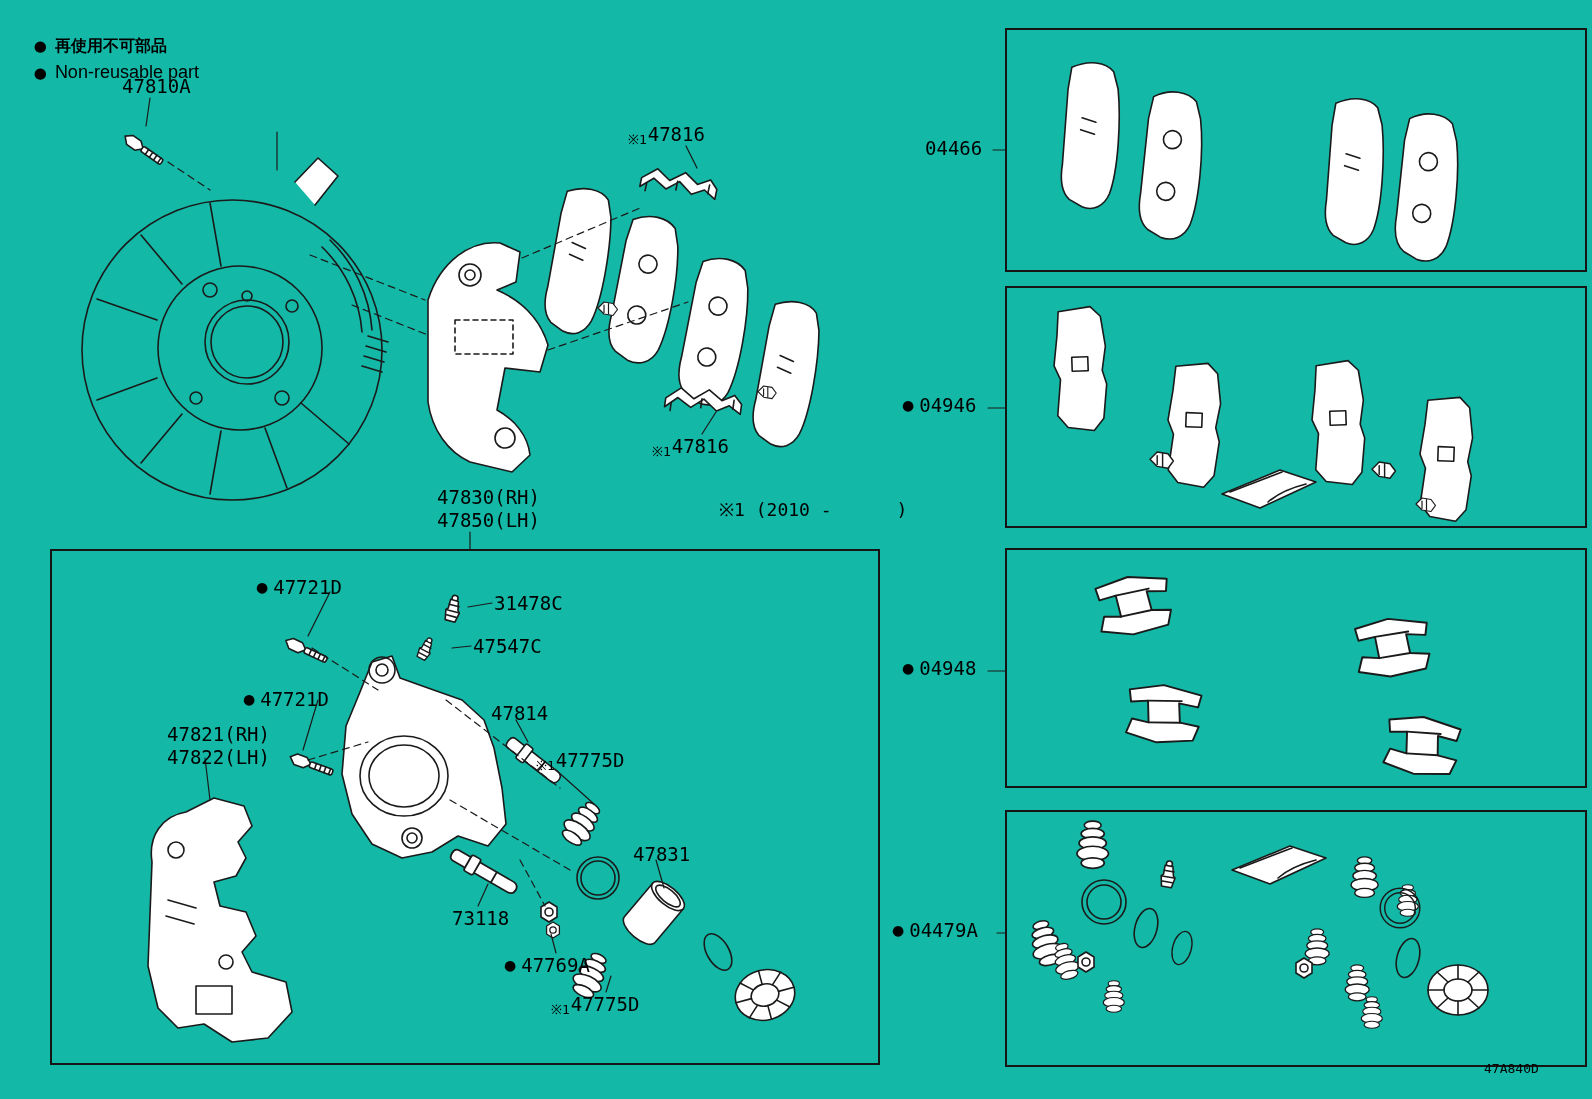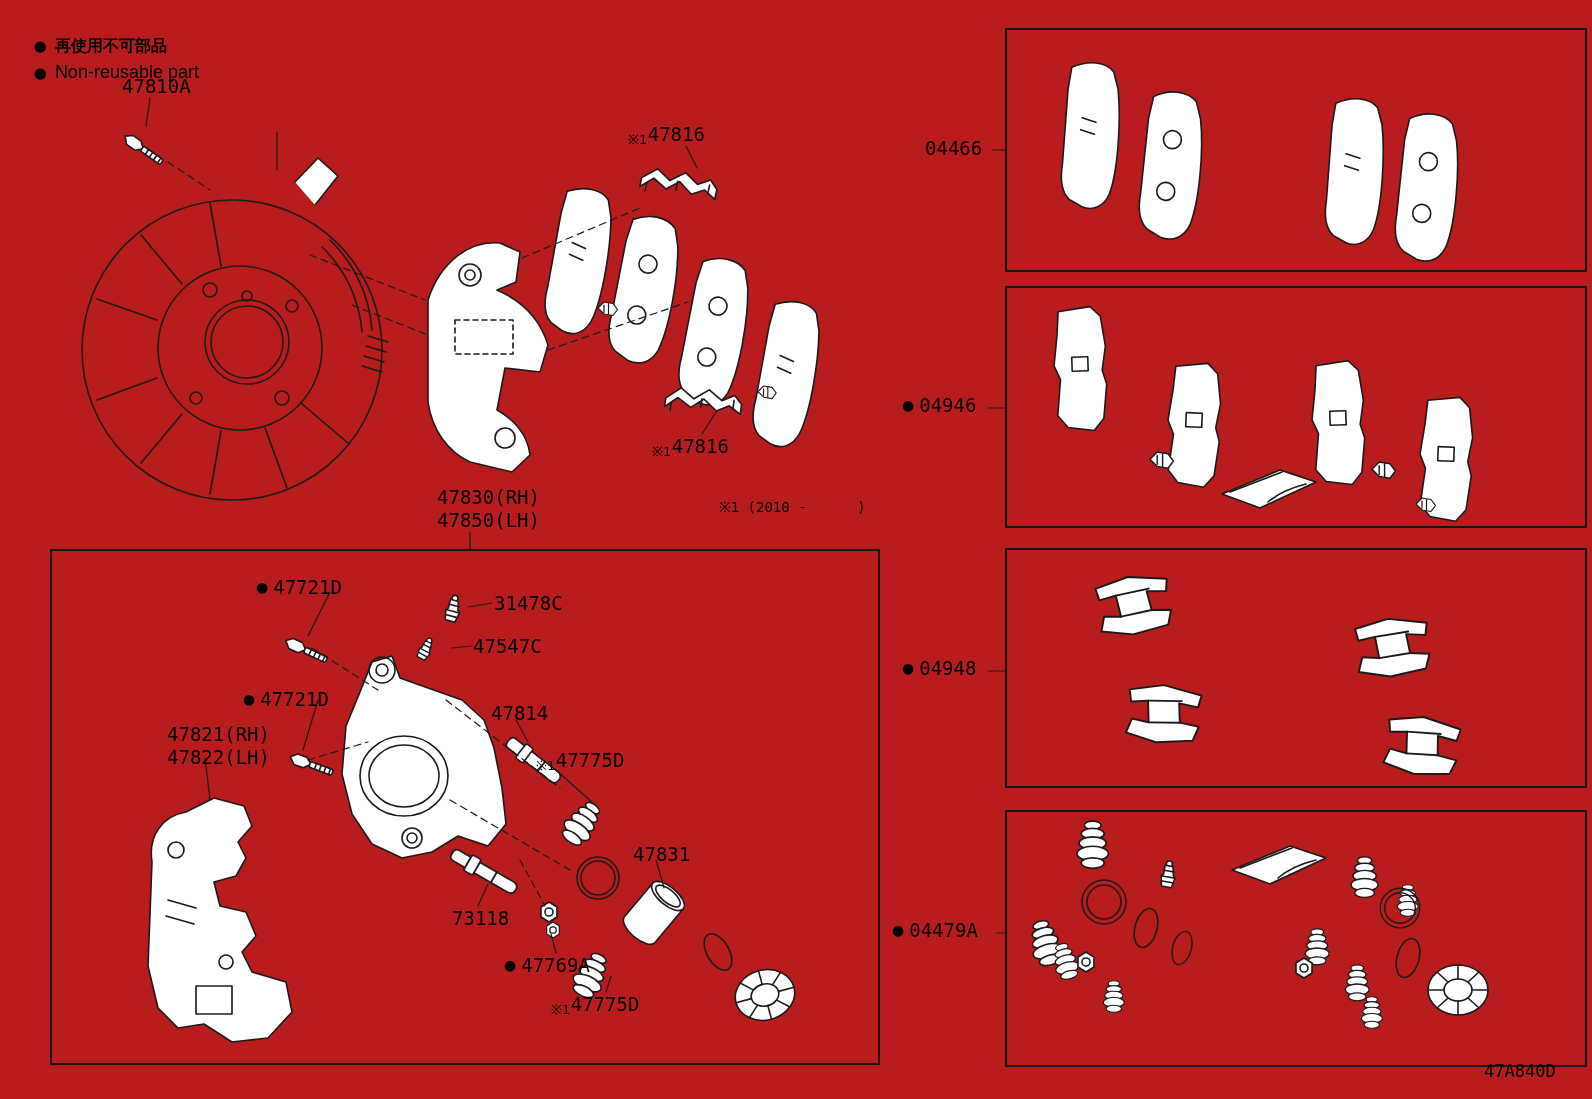--- a/index.html
+++ b/index.html
@@ -1,31 +1,31 @@
 <!DOCTYPE html>
 <html><head>
 <meta charset="utf-8">
 <style>
   html,body{margin:0;padding:0;background:#fff;}
-  #page{position:relative;width:1592px;height:1099px;background:#b91c1c;color:#000;
+  #page{position:relative;width:1592px;height:1099px;background:#14b8a6;color:#000;
         font-family:"Liberation Sans",sans-serif;overflow:hidden;}
   #art{position:absolute;left:0;top:0;z-index:0;}
   .box{position:absolute;border:2px solid #151515;z-index:1;background:transparent;}
   .lbl{position:absolute;z-index:2;font-family:"DejaVu Sans Mono","Liberation Mono",monospace;
        font-weight:400;font-size:19px;line-height:1.1;white-space:pre;color:#000;}
-  .f18{font-size:14px;}
+  .f18{font-size:18px;}
   .dot{font-size:14px;margin-right:5px;vertical-align:2px;font-family:"DejaVu Sans",sans-serif;}
   .ref{font-size:13px;margin-right:1px;position:relative;top:3px;}
   .legendrow{position:absolute;z-index:2;white-space:pre;color:#000;}
   .legendrow .dot2{font-size:15px;margin-right:8px;font-family:"DejaVu Sans",sans-serif;}
   .jp{font-size:16px;font-weight:700;}
   .en{font-size:18px;font-weight:400;}
   .refer{position:absolute;z-index:2;font-family:"DejaVu Sans Mono","Liberation Mono",monospace;
          font-weight:700;font-size:18px;line-height:25px;white-space:pre;}
-  .code{font-size:17px;}
+  .code{font-size:13px;}
 </style>
 </head>
 <body>
 
 <div id="page">
 
   <svg id="art" width="1592" height="1099" viewBox="0 0 1592 1099" stroke="#1a1a1a" fill="none" stroke-width="1.6" stroke-linejoin="round" stroke-linecap="round">
     <defs>
       <g id="pad" stroke="#1a1a1a" fill="#fff">
         <path d="M12,6 C28,-3 46,-1 55,9 L60,26 C65,58 63,108 55,132 C50,145 38,150 26,146 L13,139 C4,132 2,119 4,103 L8,28 Z"></path>

